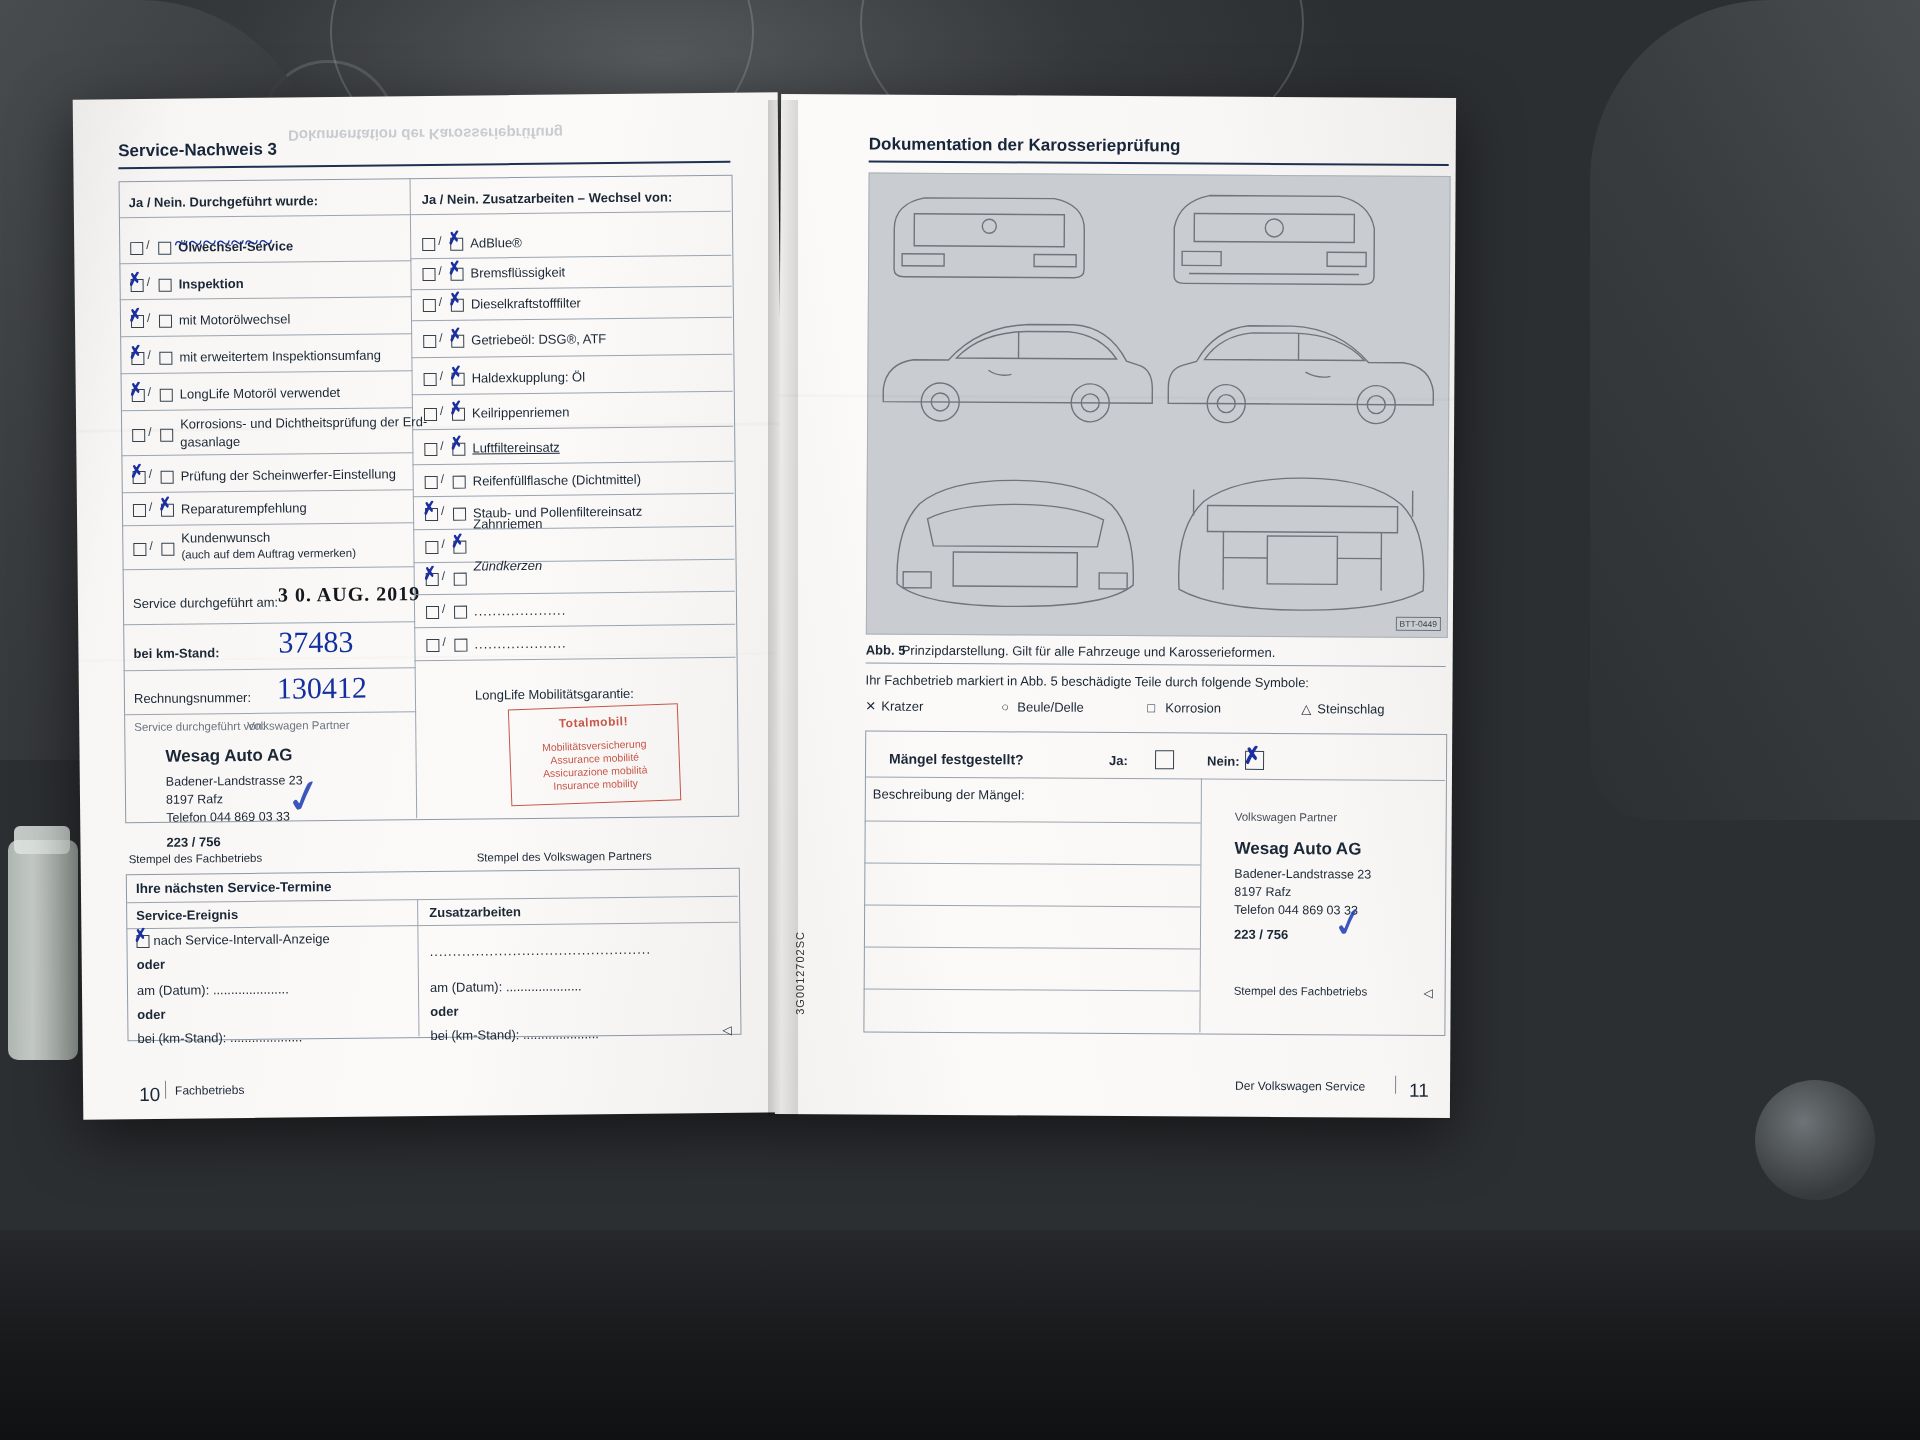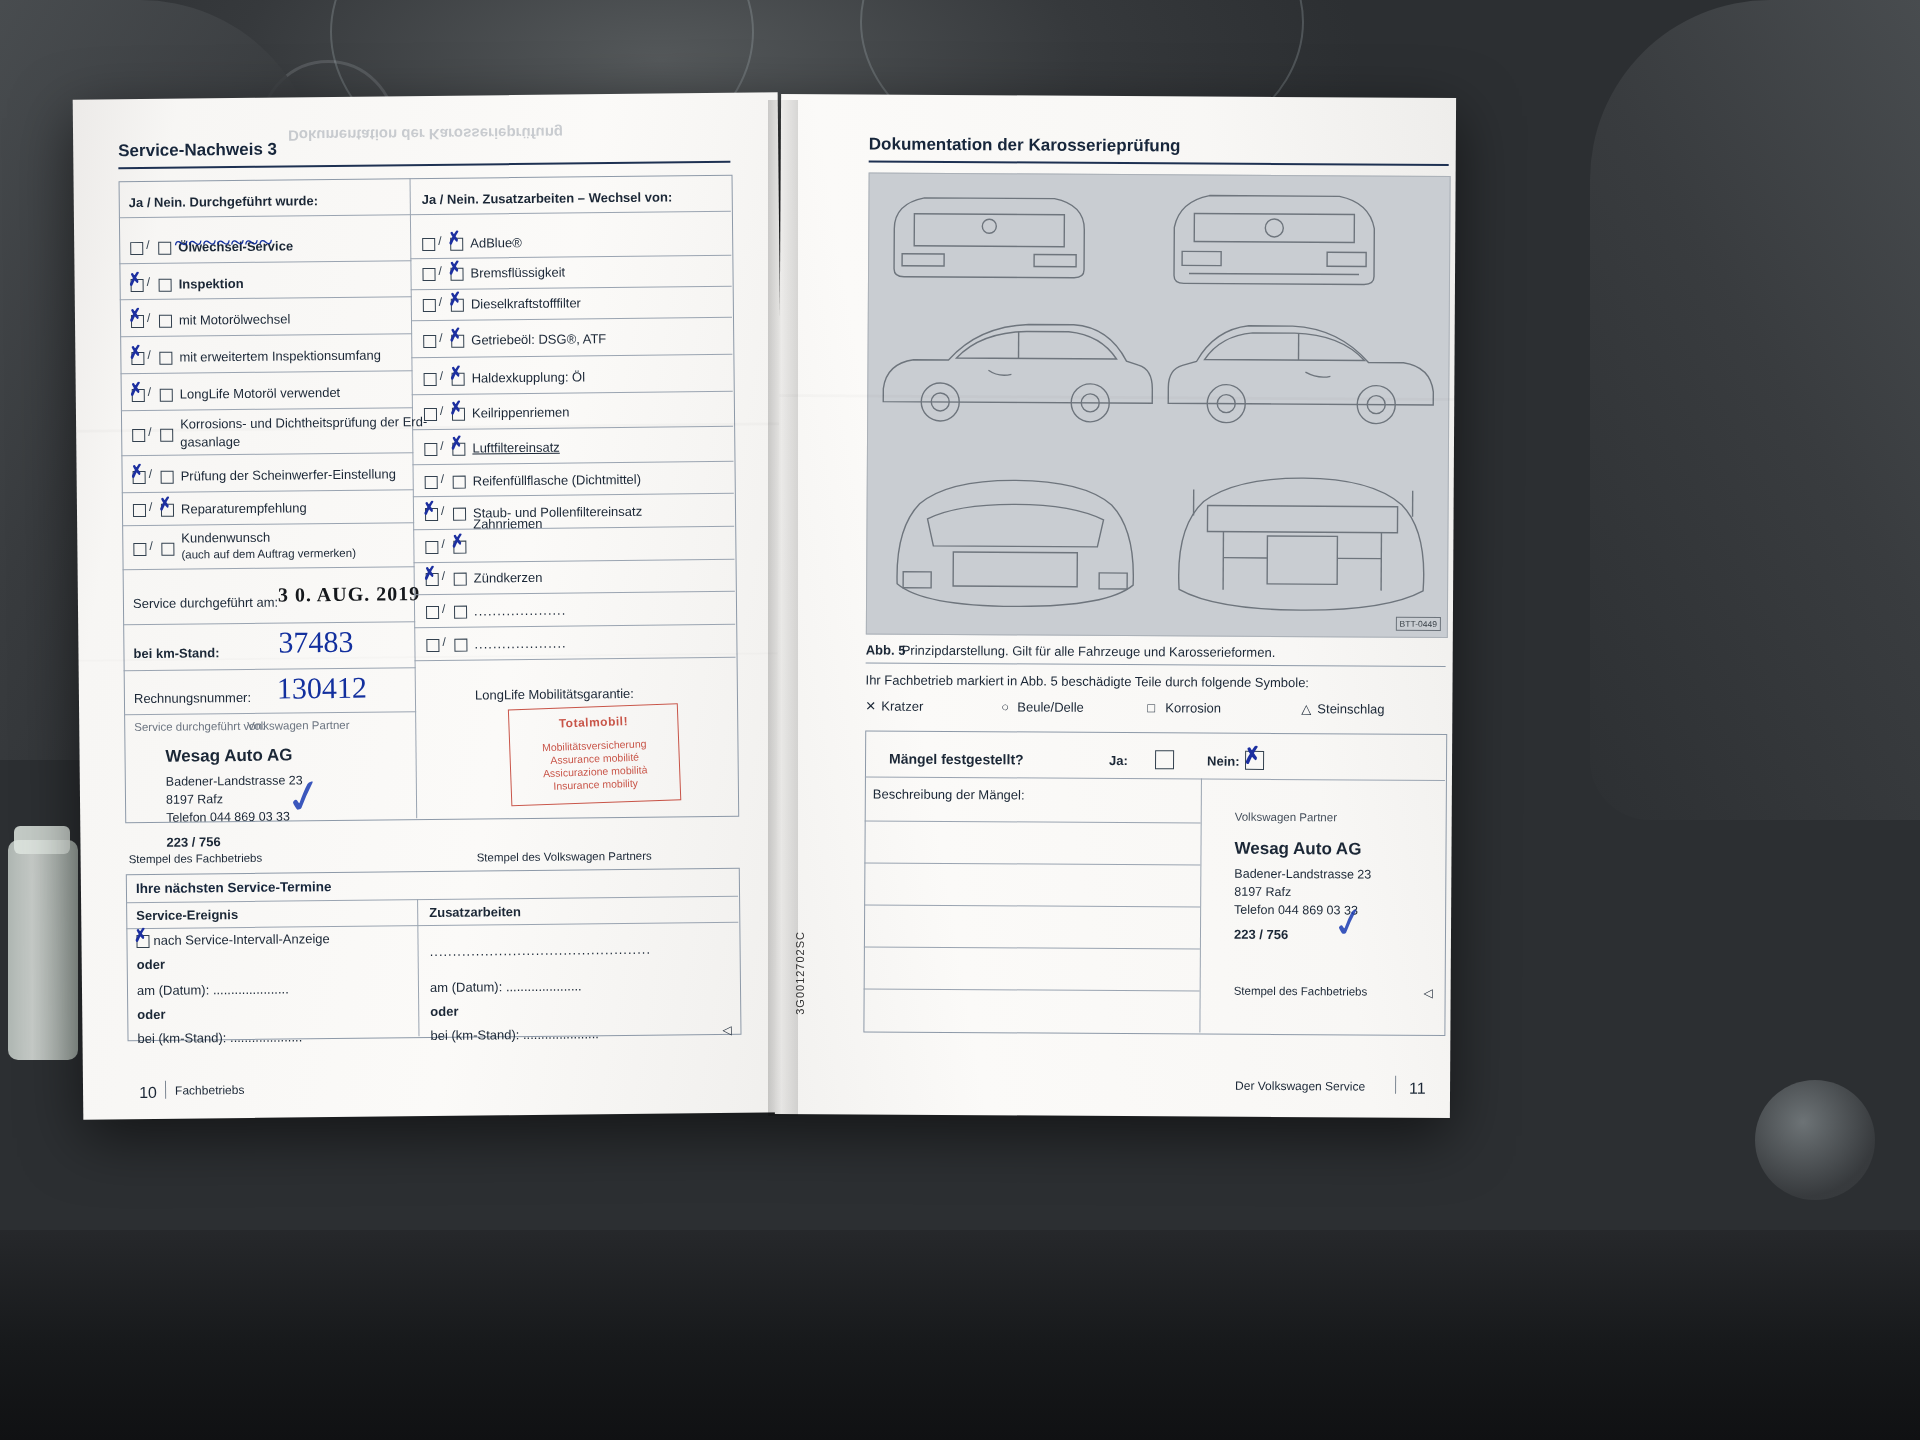--- a/index.html
+++ b/index.html
@@ -77,21 +77,21 @@
 
   .sig{position:absolute;color:#1a3bb3;font-size:46px;font-family:"Liberation Serif",serif;
     transform:rotate(-12deg);opacity:.85;}
 
   
   .figbox{position:absolute;background:#c9cdd2;border:1px solid #aab0b7;}
   .figtag{position:absolute;border:1px solid #6c737b;background:#c9cdd2;
     font-size:8.5px;color:#3b4249;padding:1px 3px;}
 
   .pagefoot{position:absolute;font-size:12px;color:#1b2736;}
-  .footnum{position:absolute;font-size:16px;color:#1b2736;}
+  .footnum{position:absolute;font-size:19px;color:#1b2736;}
   .vert{position:absolute;font-size:11px;color:#333;
     writing-mode:vertical-rl;transform:rotate(180deg);letter-spacing:1px;}
 
   .ghost{position:absolute;color:#8d95a0;opacity:.45;}
   .arrow{position:absolute;font-size:12px;color:#1b2736;}
 
   .dots{letter-spacing:1px;}
 </style>
 </head>
 <body>
@@ -278,21 +278,21 @@
         <div class="slash" style="left:364px;top:441px;">/</div>
         <div class="box" style="left:376px;top:445px;"></div>
         <div class="xmark" style="left:373px;top:435px;">✗</div>
         <div class="txt" style="left:396px;top:421px;">Zahnriemen</div>
         <div class="cellrow" style="left:336px;width:321px;top:466px;"></div>
 
         <div class="box" style="left:348px;top:477px;"></div>
         <div class="xmark" style="left:345px;top:467px;">✗</div>
         <div class="slash" style="left:364px;top:473px;">/</div>
         <div class="box" style="left:376px;top:477px;"></div>
-        <div class="txt" style="left:396px;top:475px;">Zündkerzen</div>
+        <div class="txt" style="left:396px;top:463px;font-style:italic;">Zündkerzen</div>
         <div class="cellrow" style="left:336px;width:321px;top:498px;"></div>
 
         <div class="box" style="left:348px;top:510px;"></div>
         <div class="slash" style="left:364px;top:506px;">/</div>
         <div class="box" style="left:376px;top:510px;"></div>
         <div class="txt dots" style="left:396px;top:508px;">....................</div>
         <div class="cellrow" style="left:336px;width:321px;top:531px;"></div>
 
         <div class="box" style="left:348px;top:543px;"></div>
         <div class="slash" style="left:364px;top:539px;">/</div>

